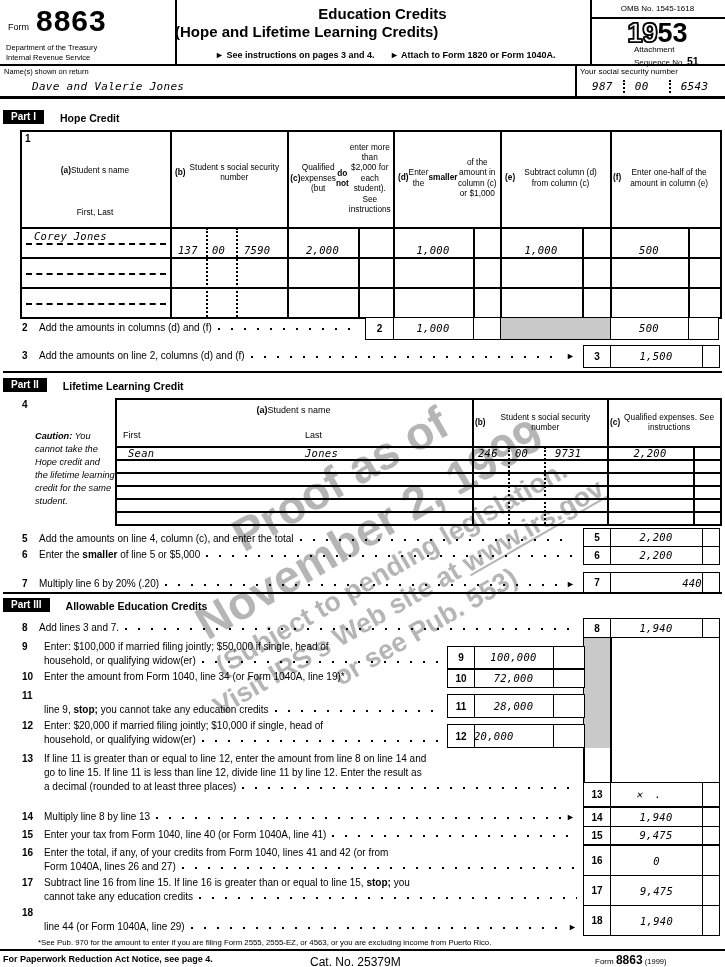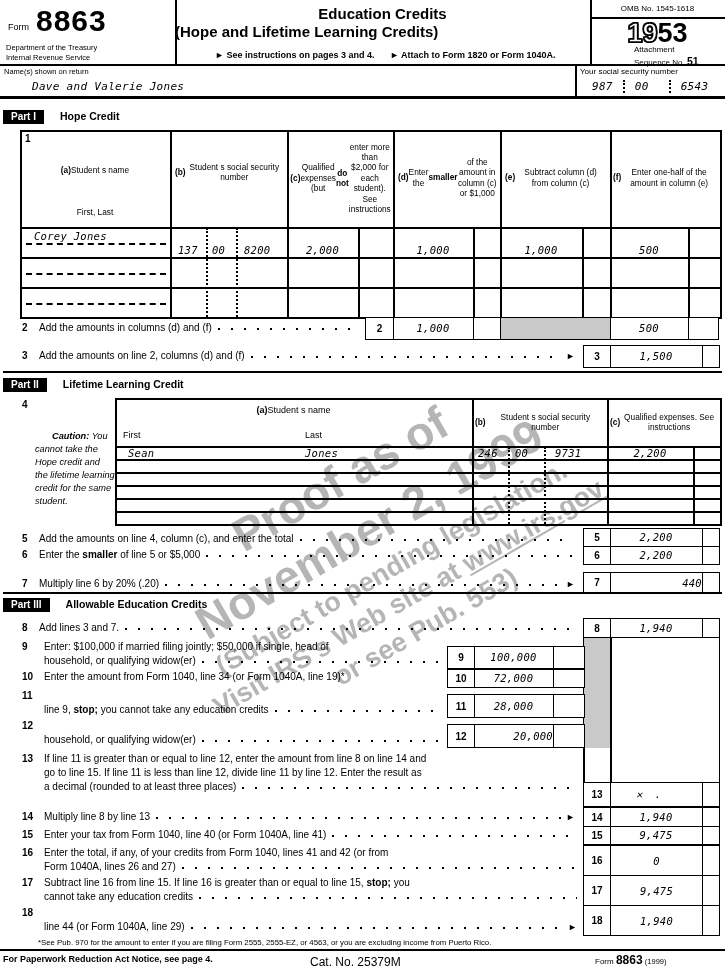--- a/index.html
+++ b/index.html
@@ -18,21 +18,21 @@
   .nbox{font-weight:bold;text-align:center;font-size:10px;display:flex;align-items:center;justify-content:center;}
   .amt{display:flex;align-items:center;justify-content:center;}
   .gray{background:#c9c9c9;}
   .hcell{position:absolute;display:flex;align-items:center;justify-content:center;text-align:center;font-size:8.3px;line-height:1.25;}
   .lrow{position:absolute;display:flex;align-items:baseline;white-space:nowrap;font-size:10px;}
   .lno{font-weight:bold;width:17px;flex:0 0 auto;}
   .dots{flex:1 1 auto;height:4px;align-self:flex-end;margin:0 3px 2px 5px;
         background-image:radial-gradient(circle at 2px 2px,#000 1.1px,transparent 1.45px);
         background-size:13px 4px;background-repeat:repeat-x;}
   .arrow{font-size:9px;flex:0 0 auto;}
-  .partbar{position:absolute;height:14px;display:flex;align-items:flex-start;}
+  .partbar{position:absolute;height:14px;display:flex;align-items:flex-end;}
   .partbar .tag{background:#000;color:#fff;font-weight:bold;font-size:10px;padding:1px 8px 2px 8px;}
   .partbar .ttl{font-weight:bold;font-size:10.5px;margin-left:16px;}
   .wm{position:absolute;left:-60px;top:440px;width:880px;text-align:center;
       transform:rotate(-30deg);color:#b5b5b5;font-weight:bold;z-index:0;line-height:1.25;}
   .wm .big{font-size:46px;}
   .wm .small{font-size:27px;}
   .wm u{text-decoration:underline;}
   .content{position:absolute;inset:0;z-index:1;}
   .yr-outline{color:#fff;-webkit-text-stroke:1.3px #000;
       text-shadow:-1px -1px 0 #000,1px -1px 0 #000,-1px 1px 0 #000,1px 1px 0 #000;}
@@ -130,21 +130,21 @@
         <span style="font-weight: bold;">(f)</span>
         <span> Enter one-half of the amount in column (e)</span>
       </div>
 
   <div class="hdot" style="left:26px;top:243px;width:140px;border-top-style:dashed"></div>
   <div class="hdot" style="left:26px;top:273px;width:140px;border-top-style:dashed"></div>
   <div class="hdot" style="left:26px;top:303px;width:140px;border-top-style:dashed"></div>
   <div class="abs hand" style="left:34px;top:230px">Corey Jones</div>
   <span class="abs hand" style="left:178px;top:244px">137</span>
   <span class="abs hand" style="left:212px;top:244px">00</span>
-  <span class="abs hand" style="left:244px;top:244px">8200</span>
+  <span class="abs hand" style="left:244px;top:244px">7590</span>
   <div class="abs hand" style="left:287px;top:244px;width:71px;text-align:center">2,000</div>
   <div class="abs hand" style="left:393px;top:244px;width:80px;text-align:center">1,000</div>
   <div class="abs hand" style="left:500px;top:244px;width:82px;text-align:center">1,000</div>
   <div class="abs hand" style="left:610px;top:244px;width:78px;text-align:center">500</div>
 
   <div class="lrow" style="left:22px;top:322px;width:336px">
     <span class="lno">2</span>
     <span>Add the amounts in columns (d) and (f)</span>
     <span class="dots"></span>
   </div>
@@ -170,21 +170,21 @@
 
   <div class="hline" style="left:3px;top:371px;width:719px"></div>
 
   <div class="partbar" style="left:3px;top:378px">
     <span class="tag">Part II</span>
     <span class="ttl">Lifetime Learning Credit</span>
   </div>
 
   <span class="abs b" style="left:22px;top:399px">4</span>
   <div class="abs it" style="left:35px;top:430px;font-size:9.2px;line-height:13px;width:85px">
-    <div><span style="font-weight: bold; margin-left: 17px;">Caution:</span><span> You</span></div>
+    <div><span style="font-weight: bold;">Caution:</span><span> You</span></div>
     <div>cannot take the</div>
     <div>Hope credit and</div>
     <div>the lifetime learning</div>
     <div>credit for the same</div>
     <div>student.</div>
   </div>
 
   <div class="hline" style="left:115px;top:398px;width:607px"></div>
   <div class="hline" style="left:115px;top:446px;width:607px;height:1.5px"></div>
   <div class="hline" style="left:115px;top:459px;width:607px;height:1.5px"></div>
@@ -303,29 +303,30 @@
     <span><span>line 9, </span><span style="font-weight: bold;">stop;</span><span> you cannot take any education credits</span></span>
     <span class="dots"></span>
   </div>
   <div class="cell nbox" style="left:447px;top:694px;width:28px;height:24px">11</div>
   <div class="cell" style="left:474px;top:694px;width:80px;height:24px"></div>
   <div class="cell" style="left:553px;top:694px;width:31.5px;height:24px"></div>
   <div class="abs hand" style="left:474px;top:700px;width:79px;text-align:center">28,000</div>
 
   <div class="lrow" style="left:22px;top:720px;width:425px">
     <span class="lno" style="width:22px">12</span>
+    <span>Enter: $20,000 if married filing jointly; $10,000 if single, head of</span>
   </div>
   <div class="lrow" style="left:44px;top:734px;width:403px">
     <span>household, or qualifying widow(er)</span>
     <span class="dots"></span>
   </div>
   <div class="cell nbox" style="left:447px;top:724px;width:28px;height:24px">12</div>
   <div class="cell" style="left:474px;top:724px;width:80px;height:24px"></div>
   <div class="cell" style="left:553px;top:724px;width:31.5px;height:24px"></div>
-  <div class="abs hand" style="left:474px;top:730px;width:79px;text-align:right">20,000</div>
+  <div class="abs hand" style="left:474px;top:730px;width:79px;text-align:left">20,000</div>
 
   <div class="lrow" style="left:22px;top:753px;width:558px">
     <span class="lno" style="width:22px">13</span>
     <span>If line 11 is greater than or equal to line 12, enter the amount from line 8 on line 14 and</span>
   </div>
   <div class="lrow" style="left:44px;top:767px;width:536px">
     <span>go to line 15. If line 11 is less than line 12, divide line 11 by line 12. Enter the result as</span>
   </div>
   <div class="lrow" style="left:44px;top:781px;width:536px">
     <span>a decimal (rounded to at least three places)</span>

